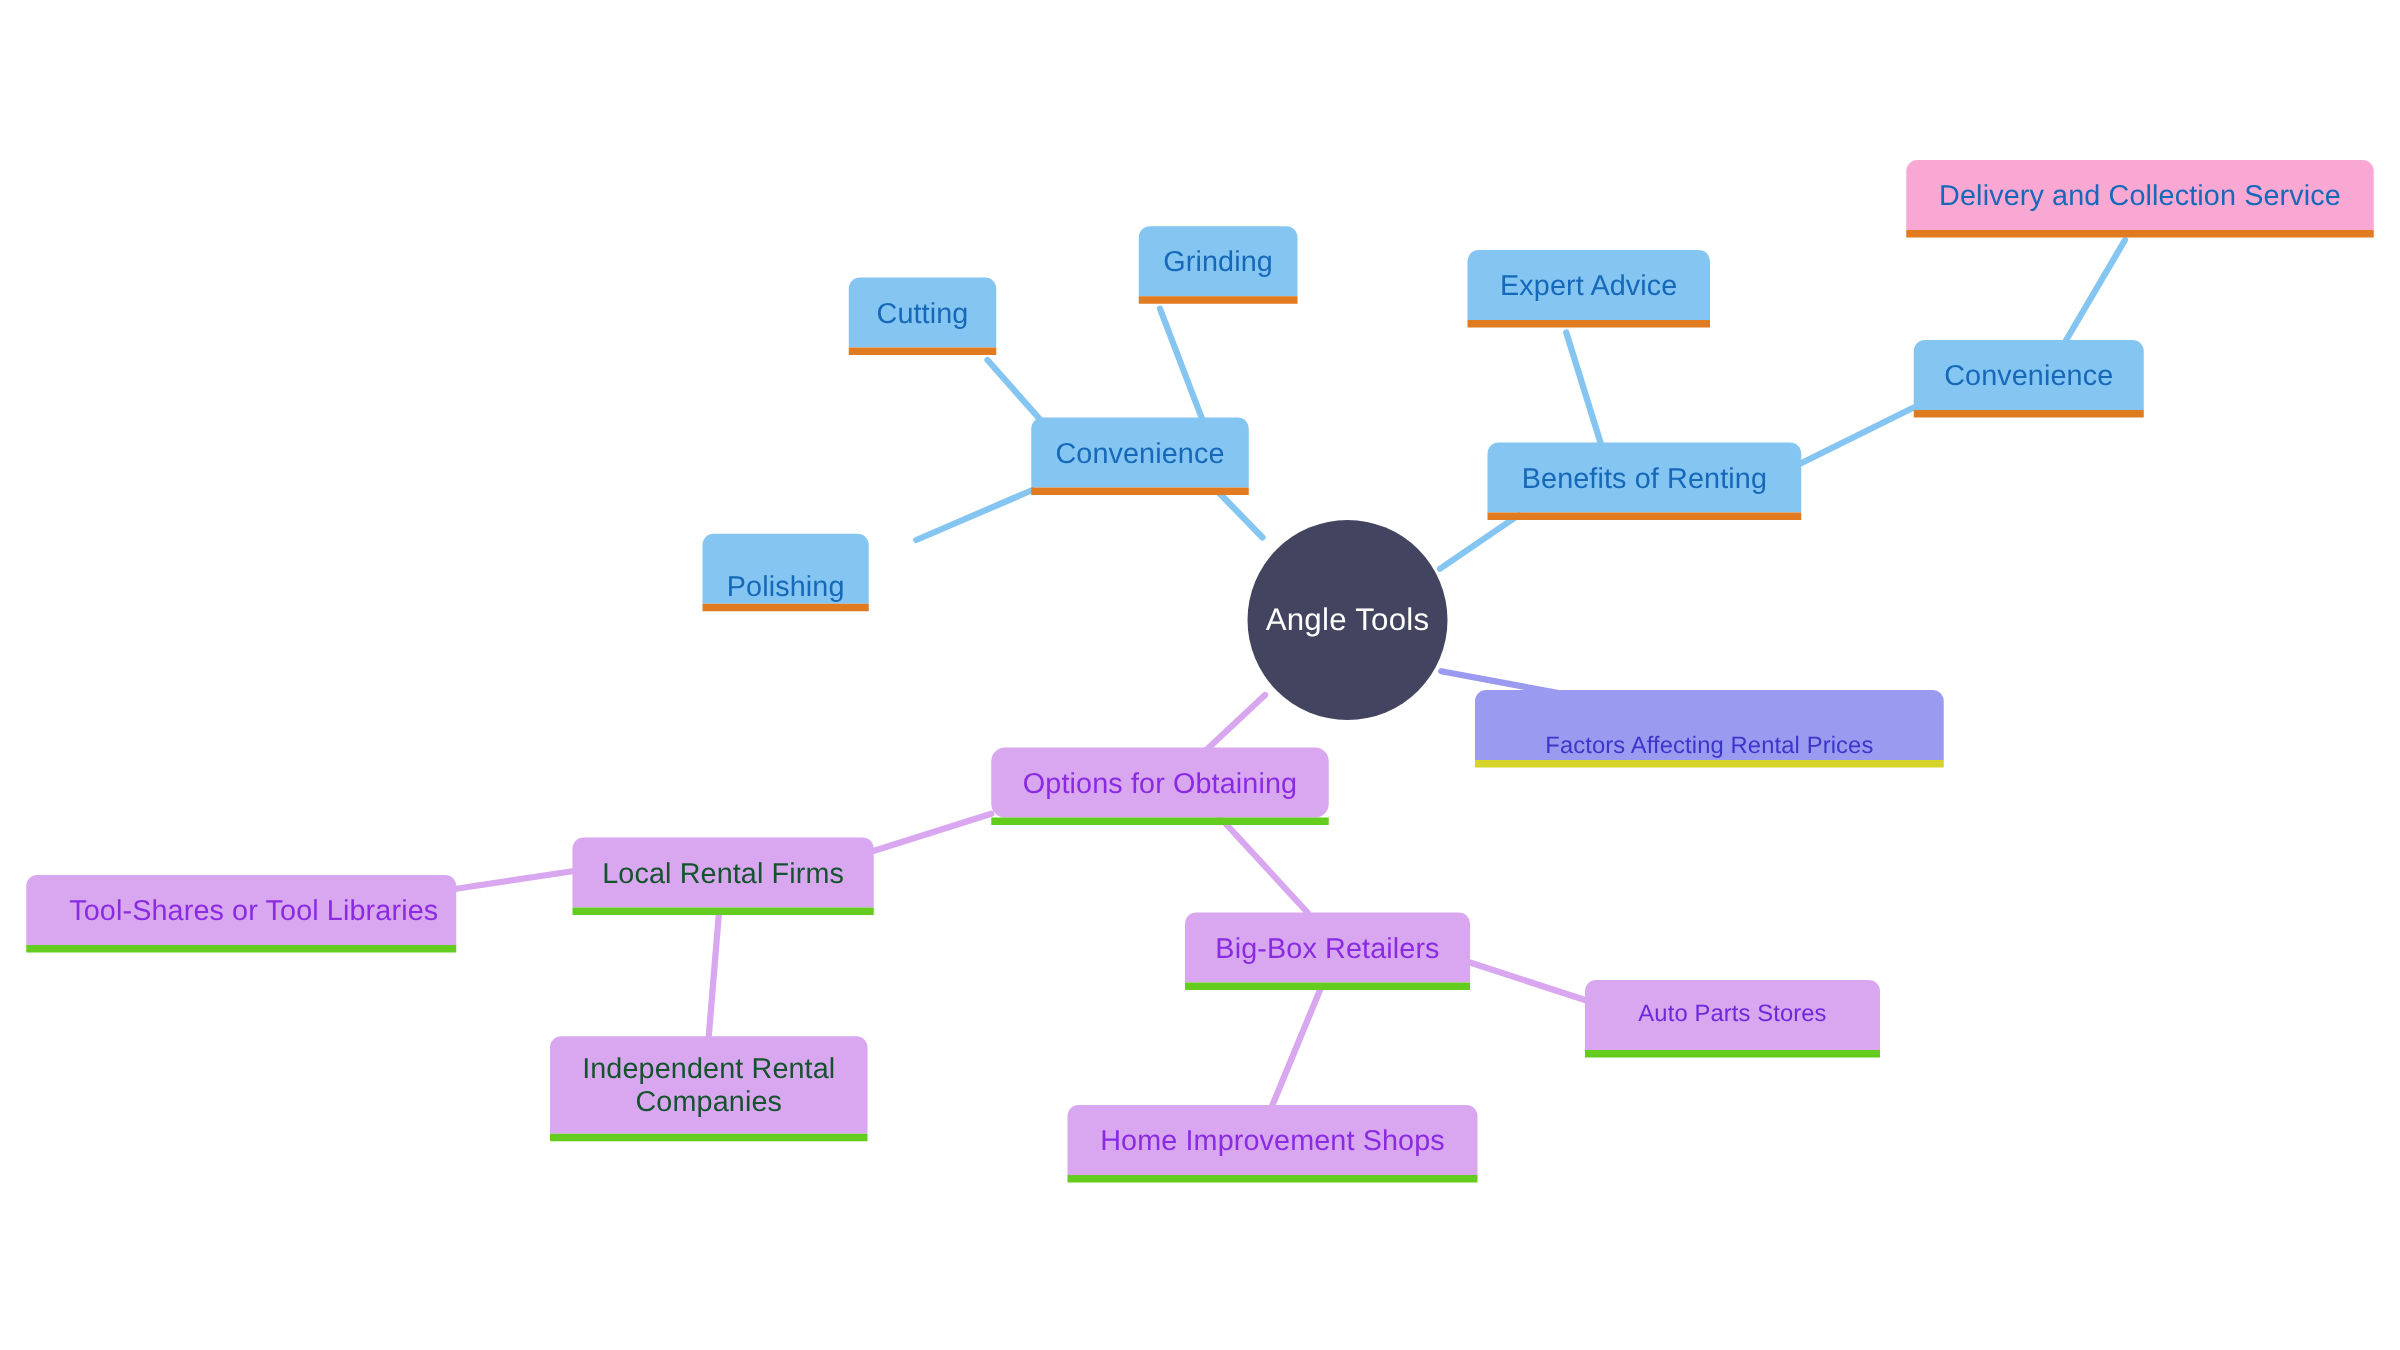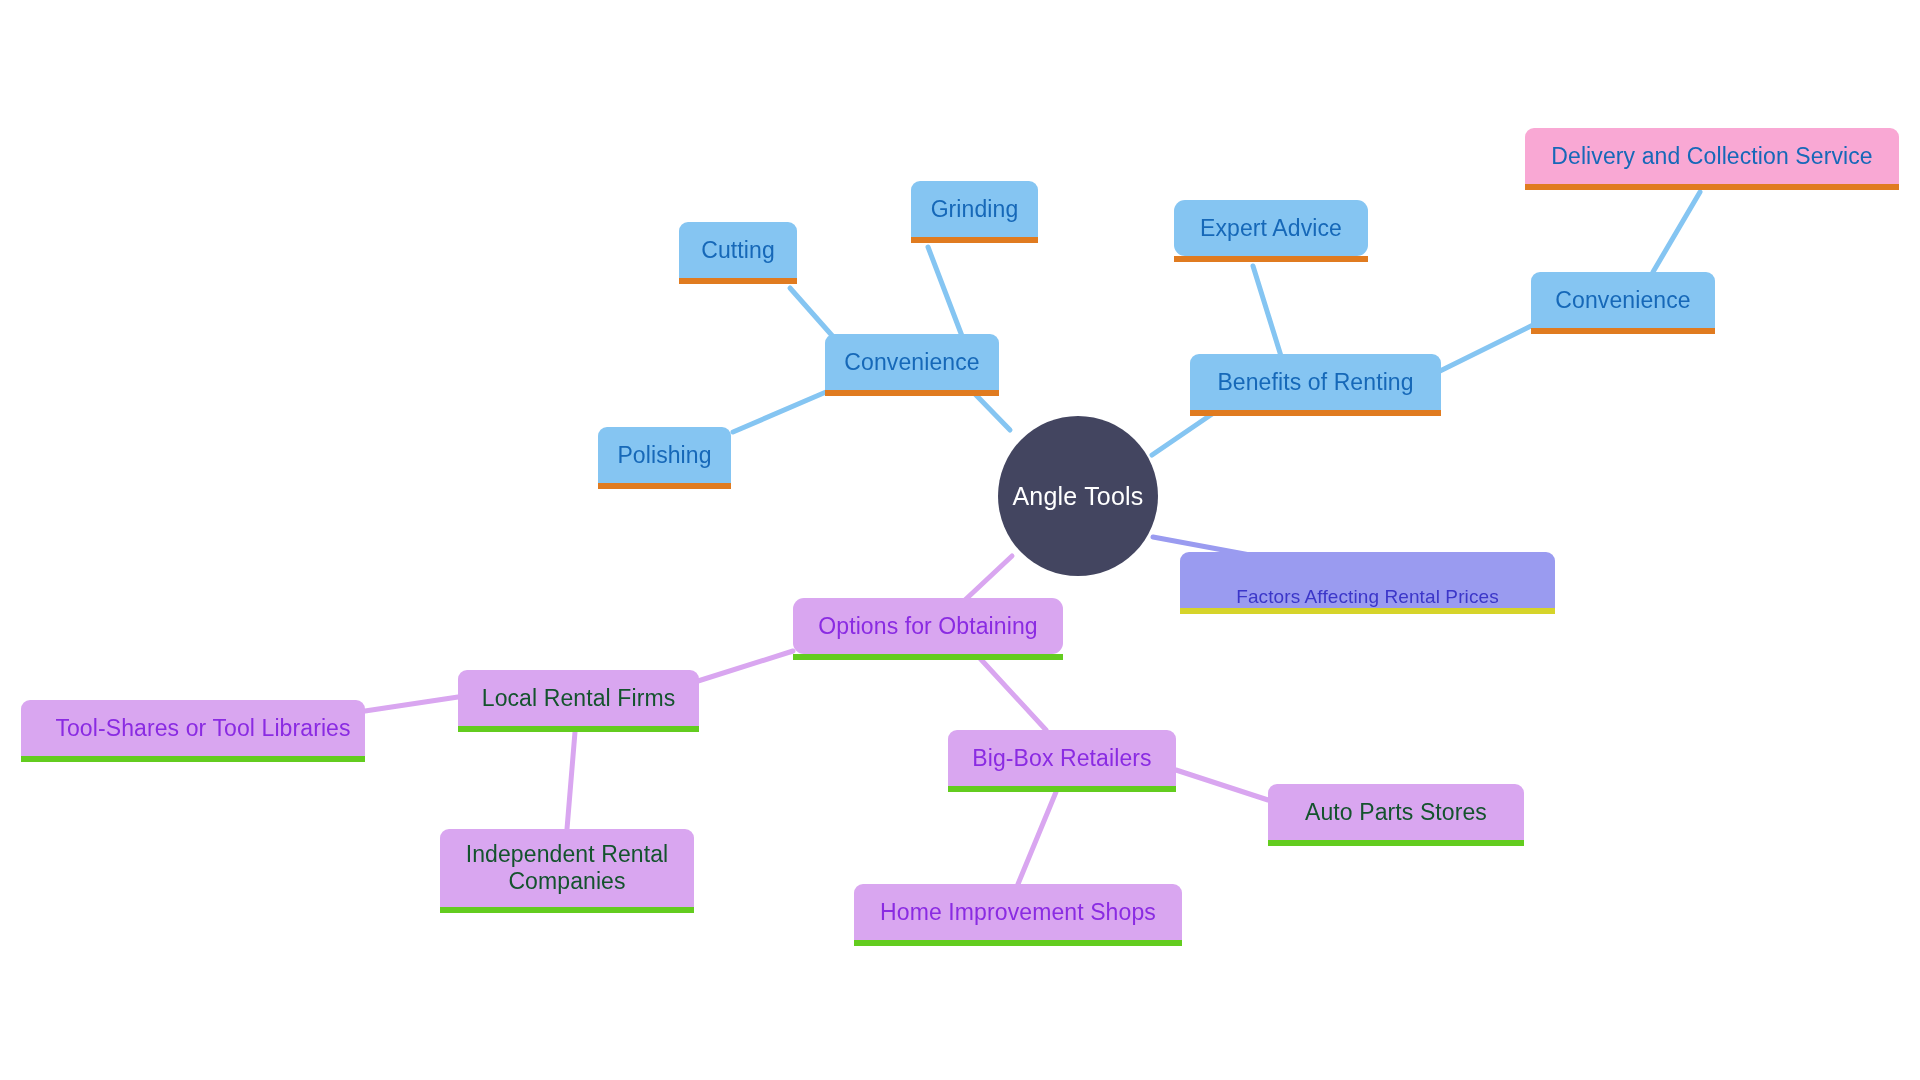--- a/index.html
+++ b/index.html
@@ -92,28 +92,28 @@
       <line x1="1176" y1="770" x2="1268" y2="800" stroke="#d9a6f0" stroke-width="5" stroke-linecap="round"></line>
       <line x1="1056" y1="792" x2="1018" y2="884" stroke="#d9a6f0" stroke-width="5" stroke-linecap="round"></line>
     </svg>
   <div id="nodes-layer">
       <div class="root-node" style="left: 998px; top: 416px; width: 160px; height: 160px; background: rgb(67, 69, 96); color: rgb(255, 255, 255);">
         <span>Angle Tools</span>
       </div>
       <div class="node" style="left: 825px; top: 334px; width: 174px; height: 56px; background: rgb(133, 197, 242); color: rgb(22, 104, 184); font-size: 23px;"><span class="node-label">Convenience</span><span class="underline" style="background: rgb(224, 123, 32);"></span></div>
       <div class="node" style="left: 679px; top: 222px; width: 118px; height: 56px; background: rgb(133, 197, 242); color: rgb(22, 104, 184); font-size: 23px;"><span class="node-label">Cutting</span><span class="underline" style="background: rgb(224, 123, 32);"></span></div>
       <div class="node" style="left: 911px; top: 181px; width: 127px; height: 56px; background: rgb(133, 197, 242); color: rgb(22, 104, 184); font-size: 23px;"><span class="node-label">Grinding</span><span class="underline" style="background: rgb(224, 123, 32);"></span></div>
-      <div class="node" style="left: 598px; top: 427px; width: 133px; height: 56px; background: rgb(133, 197, 242); color: rgb(22, 104, 184); font-size: 23px;"><span class="node-label">Polishing</span><span class="underline" style="background: rgb(224, 123, 32);"></span></div>
+      <div class="node" style="left: 562px; top: 427px; width: 133px; height: 56px; background: rgb(133, 197, 242); color: rgb(22, 104, 184); font-size: 23px; align-items: flex-end;"><span class="node-label">Polishing</span><span class="underline" style="background: rgb(224, 123, 32);"></span></div>
       <div class="node" style="left: 1190px; top: 354px; width: 251px; height: 56px; background: rgb(133, 197, 242); color: rgb(22, 104, 184); font-size: 23px;"><span class="node-label">Benefits of Renting</span><span class="underline" style="background: rgb(224, 123, 32);"></span></div>
-      <div class="node" style="left: 1174px; top: 200px; width: 194px; height: 56px; background: rgb(133, 197, 242); color: rgb(22, 104, 184); font-size: 23px; border-radius: 11px;"><span class="node-label">Expert Advice</span><span class="underline" style="background: rgb(224, 123, 32);"></span></div>
+      <div class="node" style="left: 1174px; top: 200px; width: 194px; height: 56px; background: rgb(133, 197, 242); color: rgb(22, 104, 184); font-size: 23px;"><span class="node-label">Expert Advice</span><span class="underline" style="background: rgb(224, 123, 32);"></span></div>
       <div class="node" style="left: 1531px; top: 272px; width: 184px; height: 56px; background: rgb(133, 197, 242); color: rgb(22, 104, 184); font-size: 23px;"><span class="node-label">Convenience</span><span class="underline" style="background: rgb(224, 123, 32);"></span></div>
       <div class="node" style="left: 1525px; top: 128px; width: 374px; height: 56px; background: #f9a8d4; color: rgb(22, 104, 184); font-size: 23px; justify-content: flex-end;"><span class="node-label">Delivery and Collection Service</span><span class="underline" style="background: rgb(224, 123, 32);"></span></div>
       <div class="node" style="left: 1180px; top: 552px; width: 375px; height: 56px; background: rgb(154, 155, 240); color: rgb(59, 54, 201); font-size: 19px; align-items: flex-end;"><span class="node-label">Factors Affecting Rental Prices</span><span class="underline" style="background: rgb(214, 212, 42);"></span></div>
       <div class="node" style="left: 793px; top: 598px; width: 270px; height: 56px; background: rgb(217, 166, 240); color: rgb(138, 43, 226); font-size: 23px; border-radius: 11px;"><span class="node-label">Options for Obtaining</span><span class="underline" style="background: rgb(99, 204, 31);"></span></div>
       <div class="node" style="left: 458px; top: 670px; width: 241px; height: 56px; background: rgb(217, 166, 240); color: #14532d; font-size: 23px;"><span class="node-label">Local Rental Firms</span><span class="underline" style="background: rgb(99, 204, 31);"></span></div>
       <div class="node" style="left: 21px; top: 700px; width: 344px; height: 56px; background: rgb(217, 166, 240); color: rgb(138, 43, 226); font-size: 23px; padding-left: 32px;"><span class="node-label">Tool-Shares or Tool Libraries</span><span class="underline" style="background: rgb(99, 204, 31);"></span></div>
       <div class="node" style="left: 440px; top: 829px; width: 254px; height: 78px; background: rgb(217, 166, 240); color: #14532d; font-size: 23px;"><span class="node-label">Independent Rental
 Companies</span><span class="underline" style="background: rgb(99, 204, 31);"></span></div>
       <div class="node" style="left: 948px; top: 730px; width: 228px; height: 56px; background: rgb(217, 166, 240); color: rgb(138, 43, 226); font-size: 23px;"><span class="node-label">Big-Box Retailers</span><span class="underline" style="background: rgb(99, 204, 31);"></span></div>
-      <div class="node" style="left: 1268px; top: 784px; width: 256px; height: 56px; background: rgb(217, 166, 240); color: #14532d; font-size: 23px;"><span class="node-label">Auto Parts Stores</span><span class="underline" style="background: rgb(99, 204, 31);"></span></div>
+      <div class="node" style="left: 1268px; top: 784px; width: 236px; height: 56px; background: rgb(217, 166, 240); color: #6d28d9; font-size: 19px;"><span class="node-label">Auto Parts Stores</span><span class="underline" style="background: rgb(99, 204, 31);"></span></div>
       <div class="node" style="left: 854px; top: 884px; width: 328px; height: 56px; background: rgb(217, 166, 240); color: rgb(138, 43, 226); font-size: 23px;"><span class="node-label">Home Improvement Shops</span><span class="underline" style="background: rgb(99, 204, 31);"></span></div>
     </div>
 </div>
 
 </body></html>

